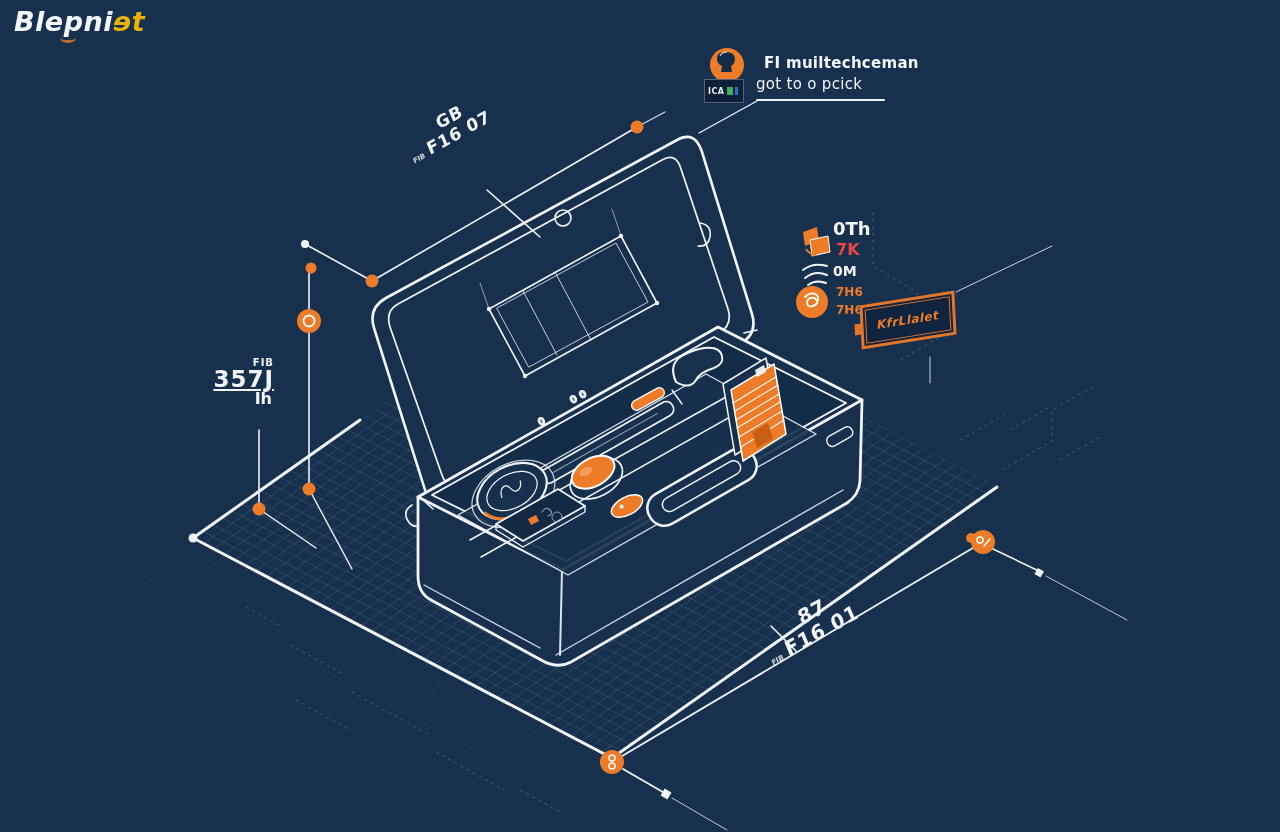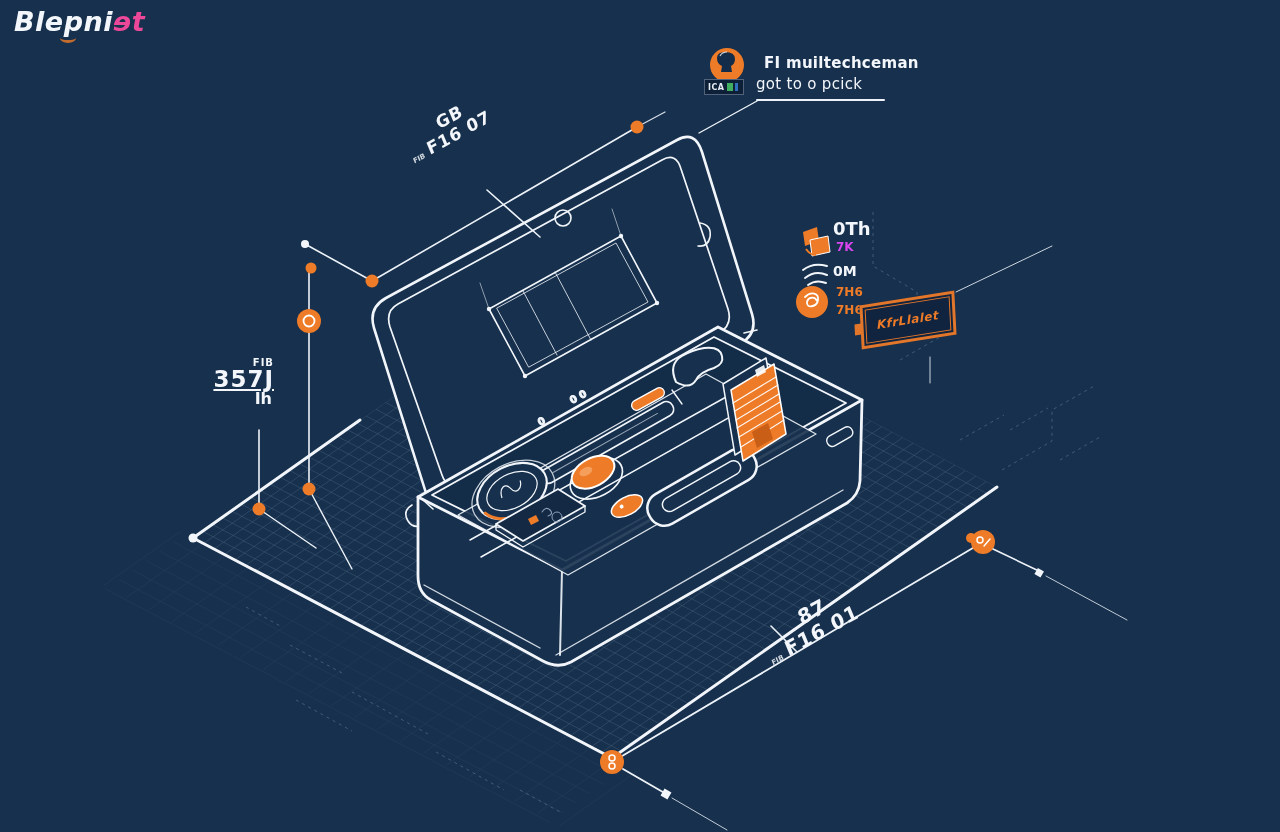--- a/index.html
+++ b/index.html
@@ -2,36 +2,36 @@
 <html><head>
 <meta charset="utf-8">
 <style>
   html,body{margin:0;padding:0;background:#0d2038;}
   #stage{position:relative;width:1280px;height:832px;overflow:hidden;
          background:#16304d;font-family:"DejaVu Sans","Liberation Sans",sans-serif;}
   #scene{position:absolute;left:0;top:0;}
   .lbl{position:absolute;color:#f3f6fa;white-space:nowrap;}
   
   .logo{left:14px;top:6px;font-size:27px;font-weight:bold;font-style:italic;letter-spacing:.5px;}
-  .logo .p2{color:#ec4899;text-align:center;}
+  .logo .p2{color:#eab308;text-align:center;}
   .logo-swoosh{position:absolute;left:60px;top:33px;width:16px;height:7px;
                border-bottom:3px solid #ee7b27;border-radius:50%;opacity:.8;}
   
   .co-title{left:756px;top:54px;font-size:15px;font-weight:bold;letter-spacing:.3px;margin-left:8px;}
   .co-sub{left:756px;top:75px;font-size:15px;font-weight:normal;letter-spacing:.3px;}
   .badge{position:absolute;left:704px;top:79px;width:40px;height:16px;box-sizing:border-box;
          background:#0d2038;border:1px solid #51647c;display:flex;align-items:center;
-         gap:2px;padding:3px 3px;}
+         gap:2px;padding:11px 3px;}
   .badge span{font-size:8px;font-weight:bold;color:#e8edf3;letter-spacing:.5px;}
   .badge .blk{width:6px;height:8px;background:#3fae5f;}
   .badge .blk2{width:3px;height:8px;background:#2e6fbe;}
   
   .lg{font-weight:bold;}
   .lg-0{left:833px;top:218px;font-size:18px;}
-  .lg-0v{left:836px;top:240px;font-size:12px;color:#d946ef;}
+  .lg-0v{left:836px;top:240px;font-size:16px;color:#ef4444;}
   .lg-1{left:833px;top:263px;font-size:14px;text-align:center;}
   .lg-1v{left:836px;top:285px;font-size:12px;color:#ee7b27;}
   .lg-2v{left:836px;top:303px;font-size:12px;color:#ee7b27;}
   
   .plaque{position:absolute;left:860px;top:298px;width:96px;height:44px;
           transform:rotate(-9deg) skewX(-6deg);background:#10243f;
           border:3px solid #e2762a;box-sizing:border-box;}
   .plaque-inner{position:absolute;inset:2px;border:1px solid #e2762a;
           display:flex;align-items:center;justify-content:center;}
   .plaque-inner span{color:#ee7b27;font-size:12px;font-weight:bold;font-style:italic;letter-spacing:.5px;}

